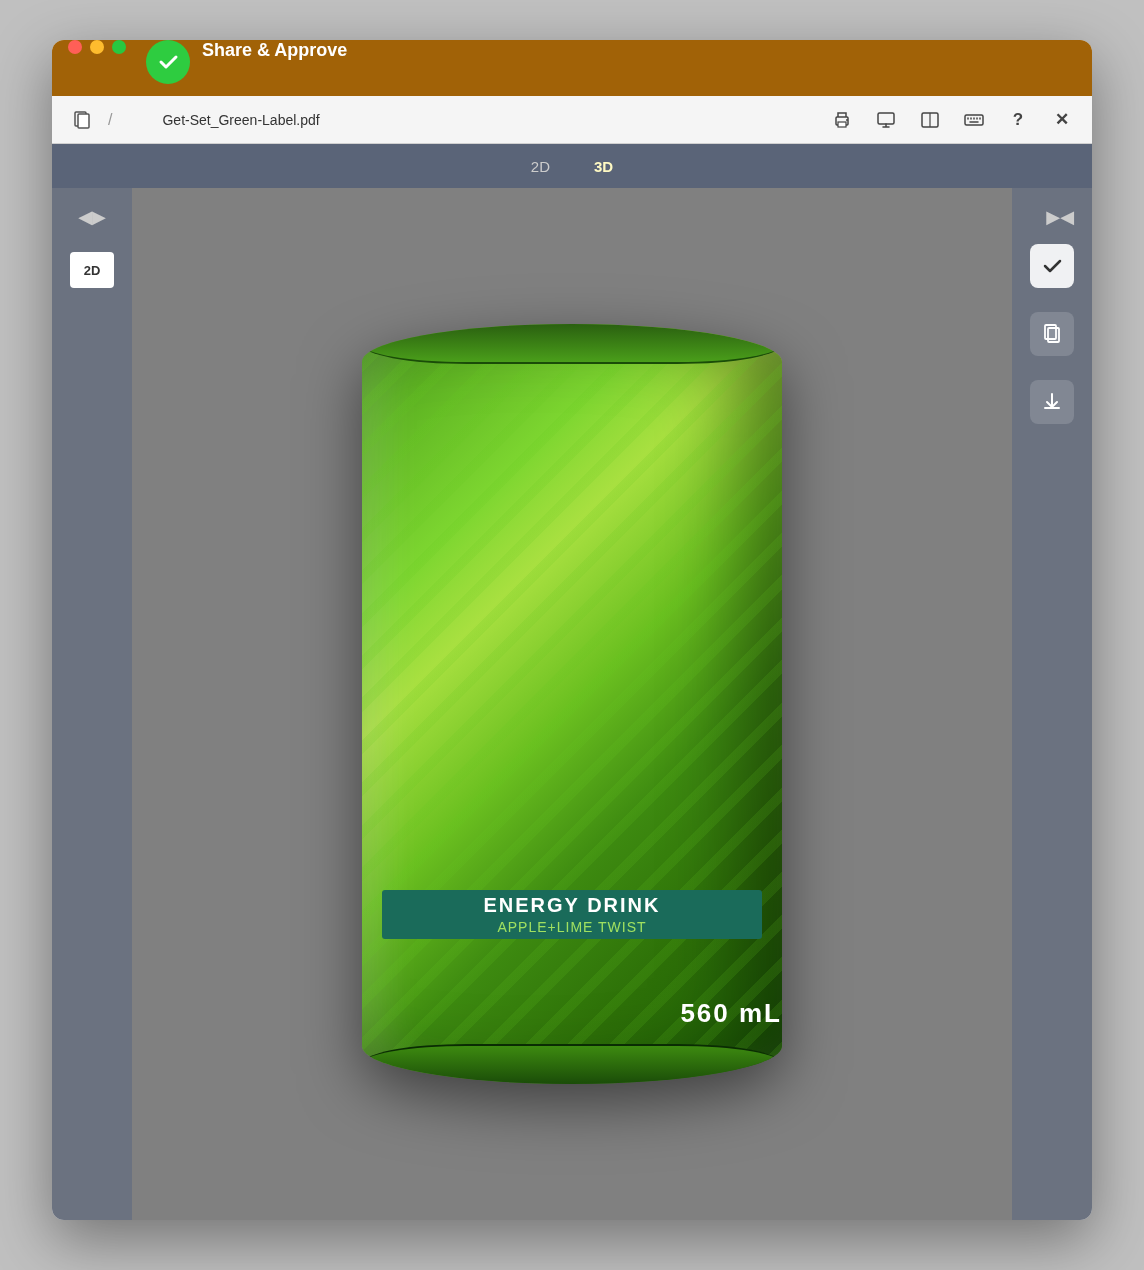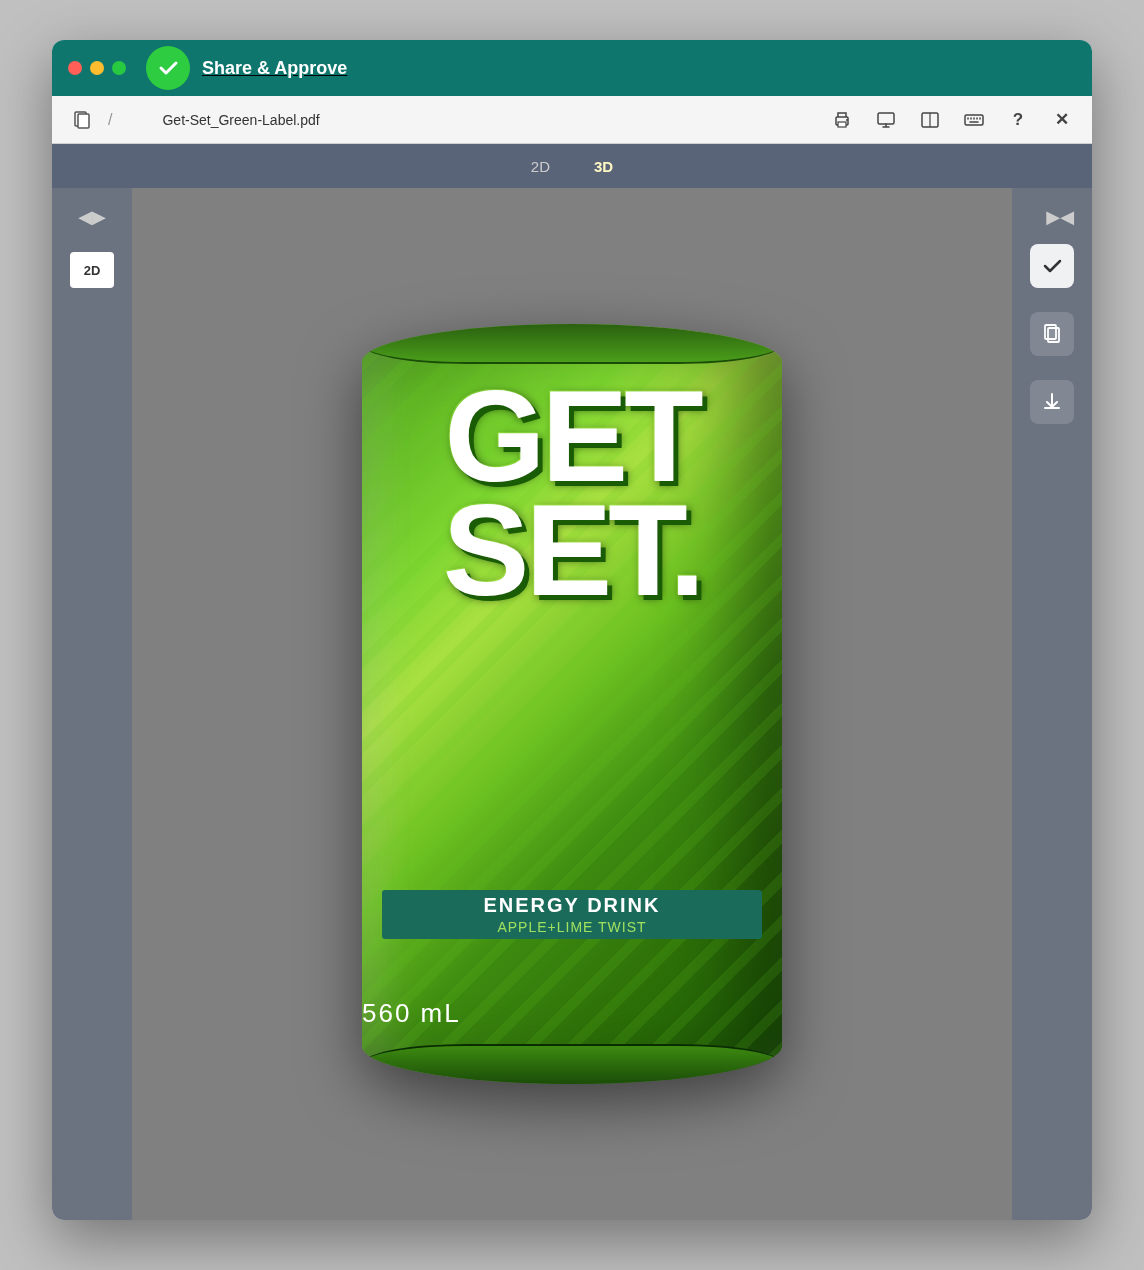--- a/index.html
+++ b/index.html
@@ -19,28 +19,27 @@
       background: #e8e8e8;
       border-radius: 12px;
       box-shadow: 0 20px 60px rgba(0,0,0,0.4);
       overflow: hidden;
       display: flex;
       flex-direction: column;
     }
 
     
     .title-bar {
-      background: #0f766e;
+      background: #a16207;
       height: 56px;
       display: flex;
-      align-items: center;
+      align-items: flex-start;
       padding: 0 16px;
       gap: 12px;
       flex-shrink: 0;
-      text-decoration: underline;
     }
 
     .traffic-lights {
       display: flex;
       gap: 8px;
       align-items: center;
     }
 
     .traffic-light {
       width: 14px;
@@ -288,24 +287,24 @@
       font-weight: 500;
       letter-spacing: 1px;
       margin-top: 2px;
     }
 
     .volume-label {
       position: absolute;
       bottom: 55px;
       left: 0;
       right: 0;
-      text-align: left;
+      text-align: right;
       color: white;
       font-size: 26px;
-      font-weight: 400;
+      font-weight: 700;
       letter-spacing: 2px;
     }
 
     
     .right-sidebar {
       width: 80px;
       background: #6b7280;
       display: flex;
       flex-direction: column;
       align-items: center;
@@ -433,28 +432,20 @@
       </div>
     </div>
 
     <div class="canvas-area">
       <div class="can-container">
         <div class="can-body">
           <div class="can-stripes"></div>
           <div class="can-top-rim"></div>
           <div class="can-bottom-rim"></div>
 
-          <div style="position:absolute; top:55px; left:0; right:0; display:flex; flex-direction:column; align-items:center;">
-            <div style="font-size:130px; font-weight:900; color:white; line-height:0.88; letter-spacing:-4px; text-align:center;
-              text-shadow: 5px 5px 0 #1a5c05, -1px -1px 0 rgba(180,255,80,0.4), 3px 3px 10px rgba(0,0,0,0.6);
-              font-family: Impact, 'Arial Black', sans-serif;">GET</div>
-            <div style="font-size:130px; font-weight:900; color:white; line-height:0.88; letter-spacing:-4px; text-align:center;
-              text-shadow: 5px 5px 0 #1a5c05, -1px -1px 0 rgba(180,255,80,0.4), 3px 3px 10px rgba(0,0,0,0.6);
-              font-family: Impact, 'Arial Black', sans-serif;">SET.</div>
-          </div>
 
           <div class="energy-drink-band">
             <div class="energy-drink-label">ENERGY DRINK</div>
             <div class="apple-lime-label">APPLE+LIME TWIST</div>
           </div>
 
           <div class="volume-label">560 mL</div>
         </div>
       </div>
     </div>

